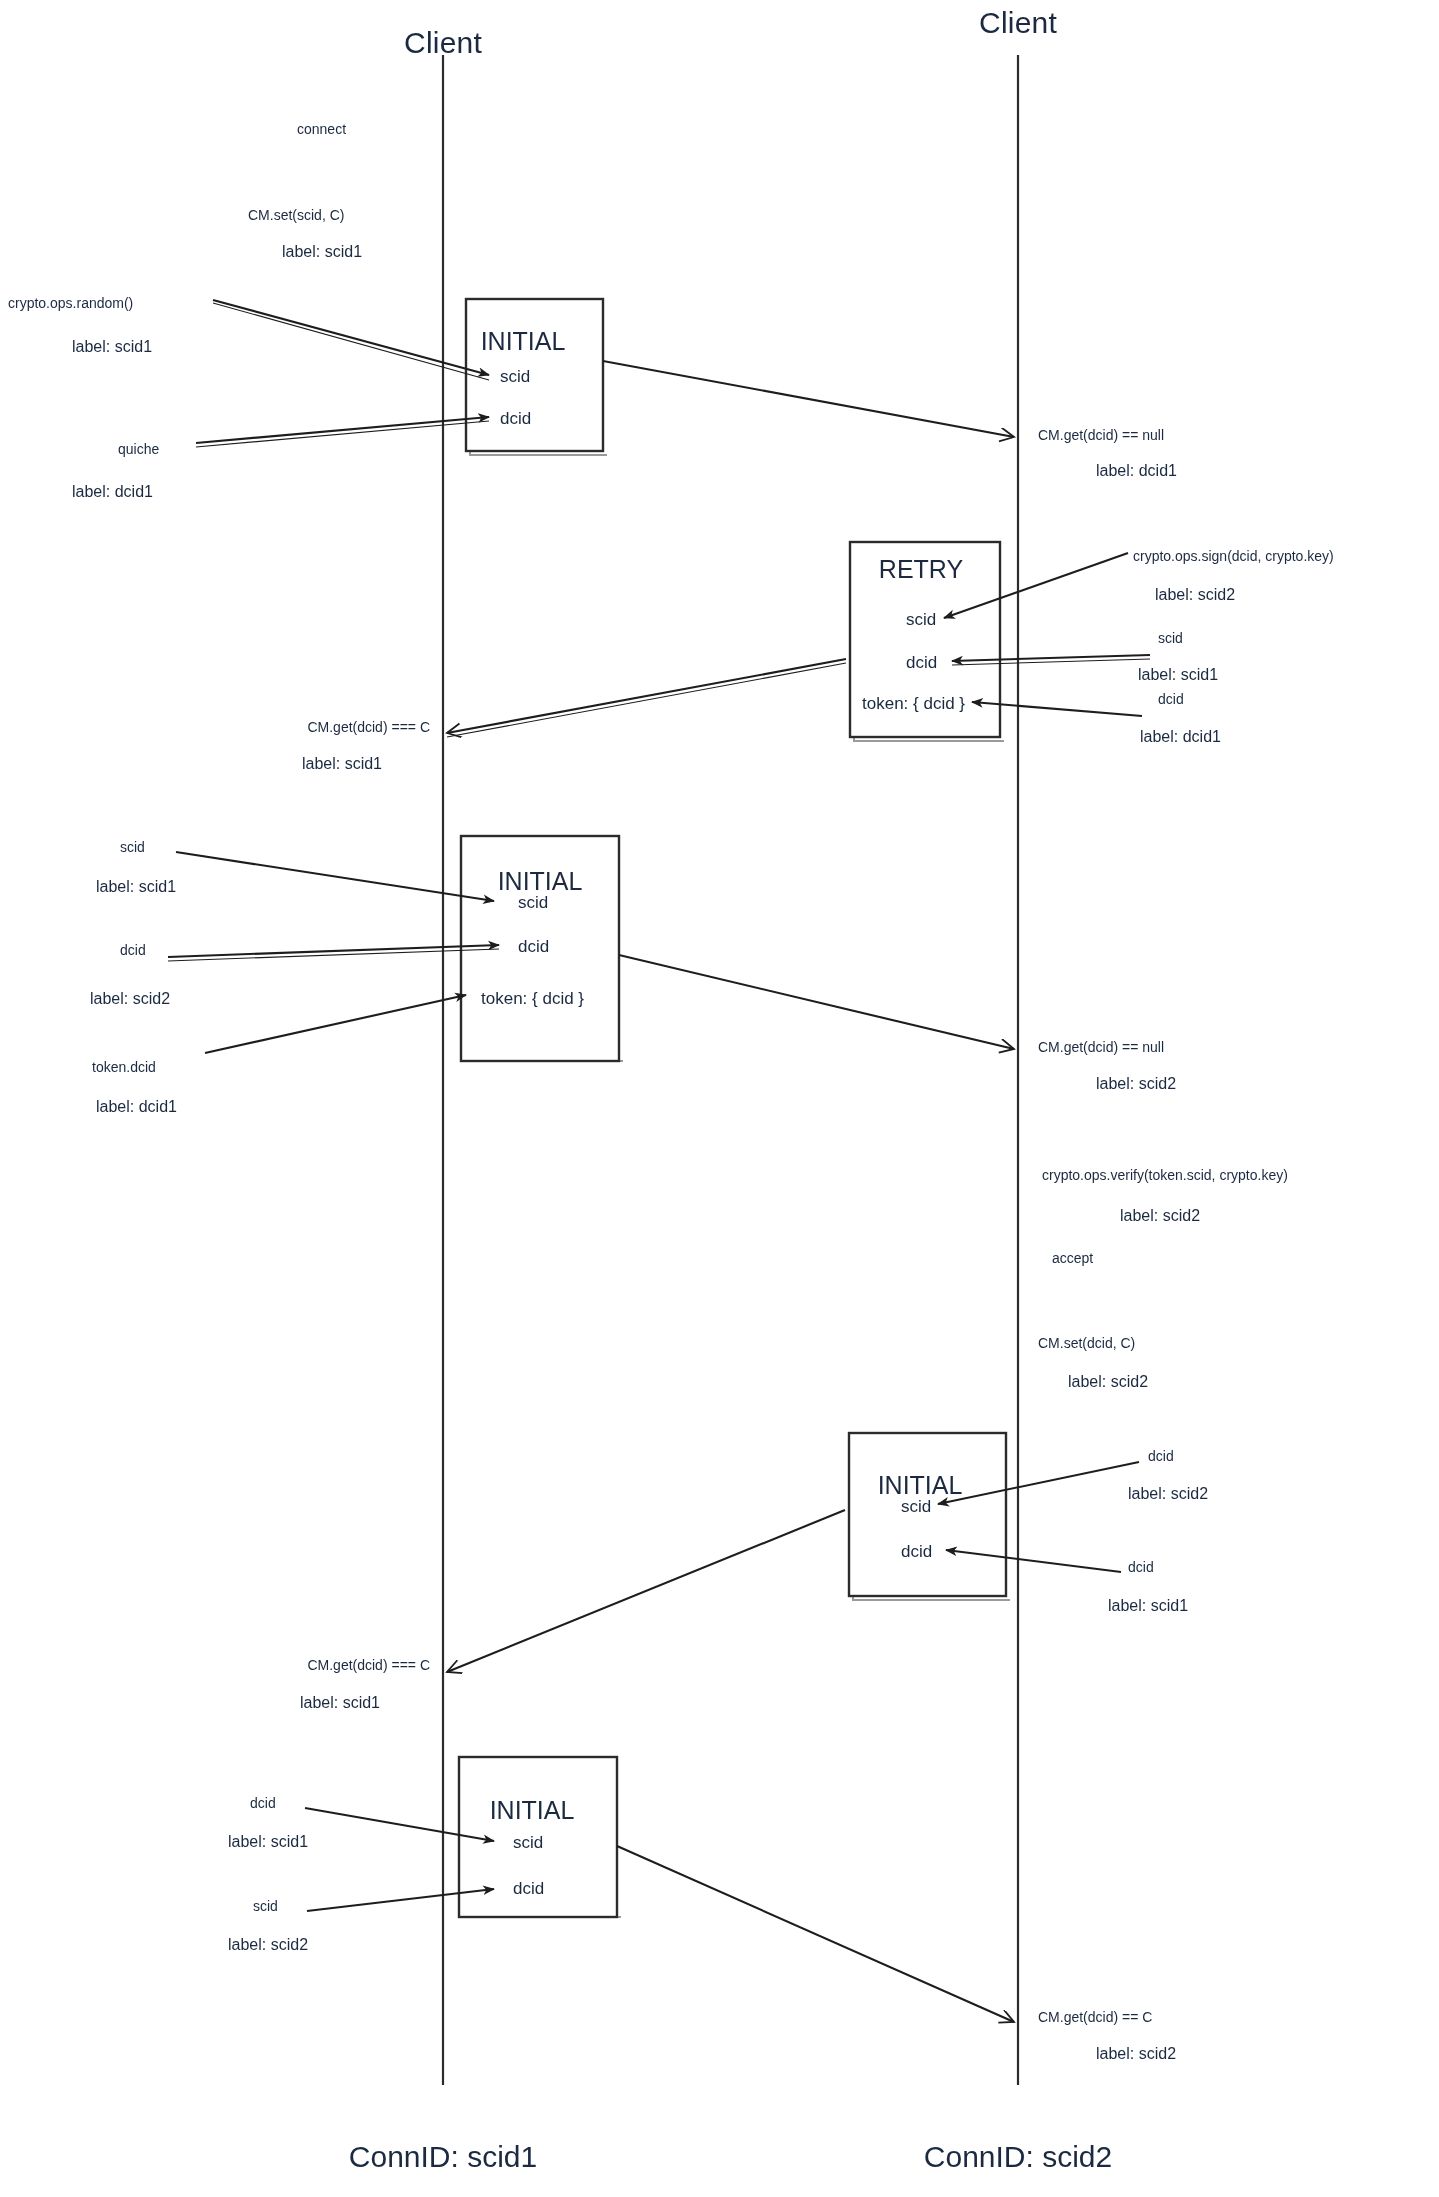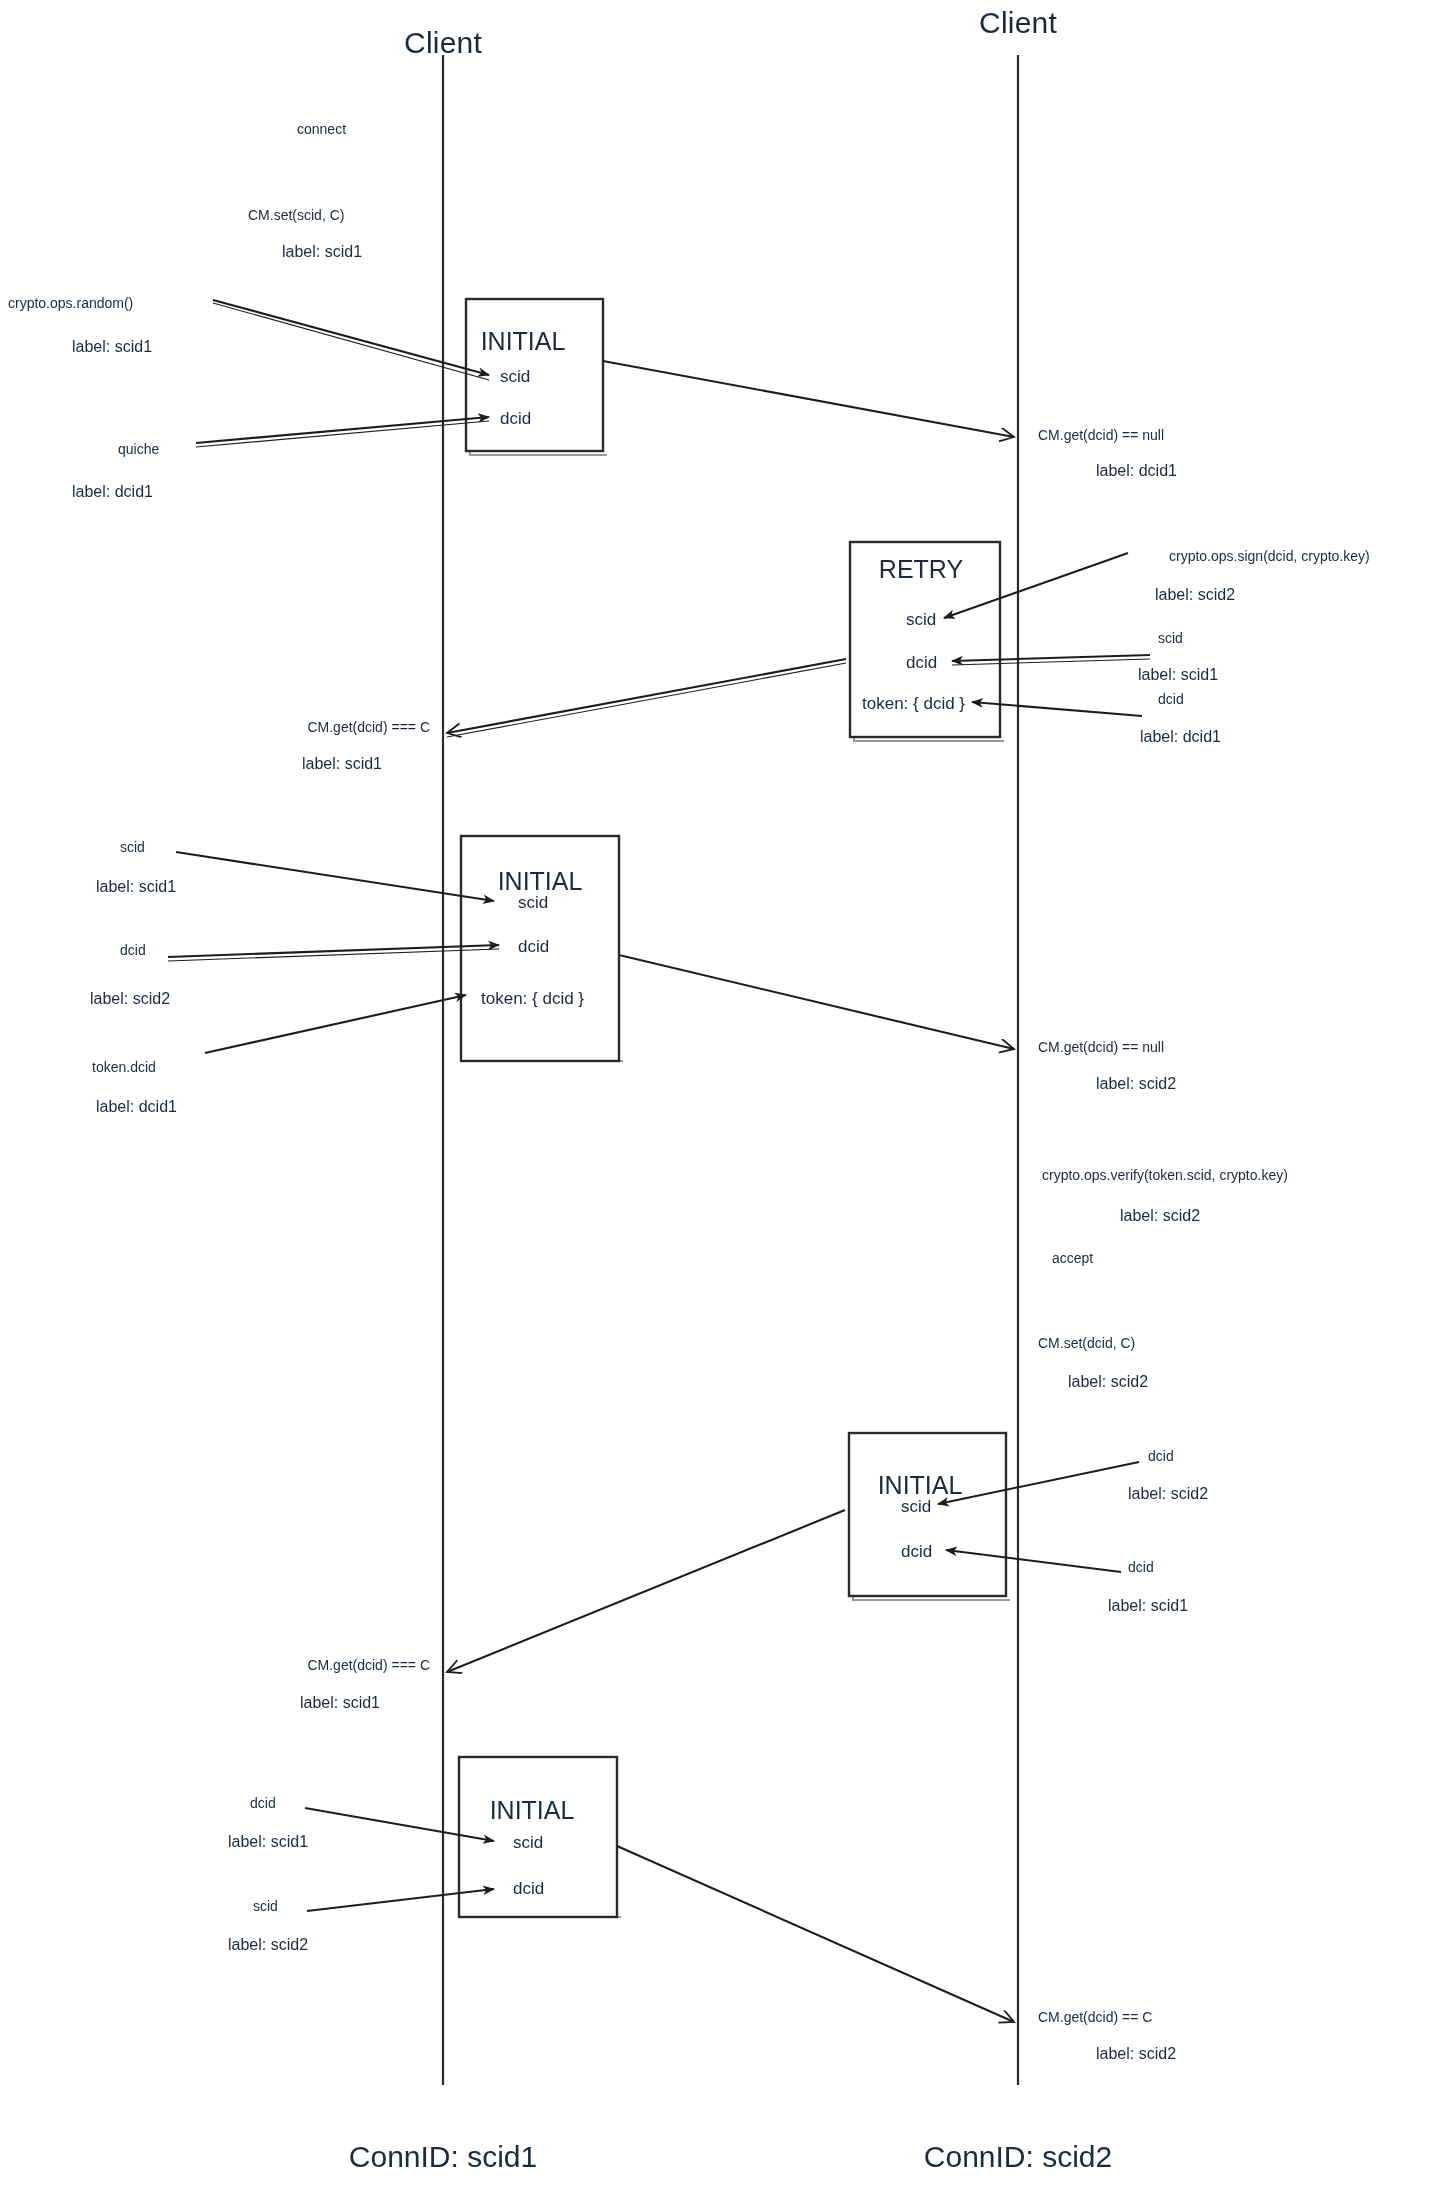--- a/index.html
+++ b/index.html
@@ -207,21 +207,21 @@
 
   <div class="txt note" style="left:8px; top:296px;">crypto.ops.random()</div>
   <div class="txt sublabel" style="left:72px; top:338px;">label: scid1</div>
 
   <div class="txt note" style="left:118px; top:442px;">quiche</div>
   <div class="txt sublabel" style="left:72px; top:483px;">label: dcid1</div>
 
   <div class="txt note" style="left:1038px; top:428px;">CM.get(dcid) == null</div>
   <div class="txt sublabel" style="left:1096px; top:462px;">label: dcid1</div>
 
-  <div class="txt note" style="left:1133px; top:549px;margin-left:36px;">crypto.ops.sign(dcid, crypto.key)</div>
+  <div class="txt note" style="left:1133px; top:549px;">crypto.ops.sign(dcid, crypto.key)</div>
   <div class="txt sublabel" style="left:1155px; top:586px;">label: scid2</div>
 
   <div class="txt note" style="left:1158px; top:631px;">scid</div>
   <div class="txt sublabel" style="left:1138px; top:666px;">label: scid1</div>
 
   <div class="txt note" style="left:1158px; top:692px;">dcid</div>
   <div class="txt sublabel" style="left:1140px; top:728px;">label: dcid1</div>
 
   <div class="txt note rightal" style="left:430px; top:720px;">CM.get(dcid) === C</div>
   <div class="txt sublabel rightal" style="left:382px; top:755px;">label: scid1</div>

